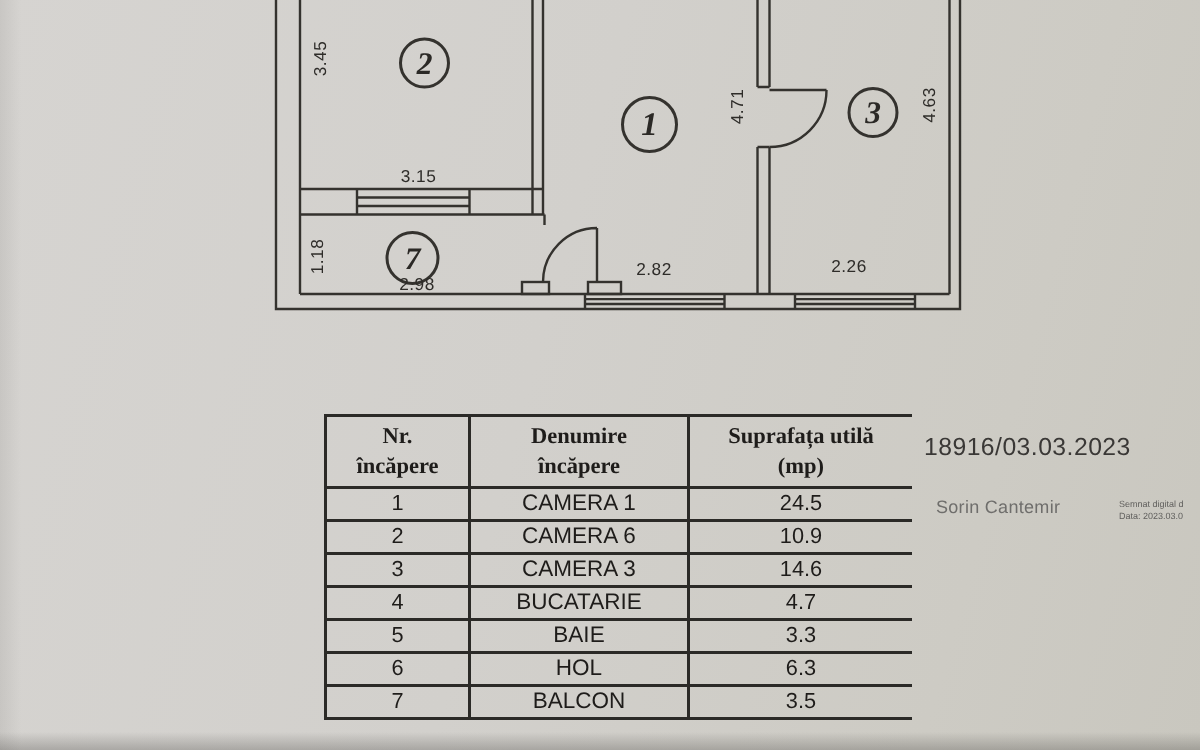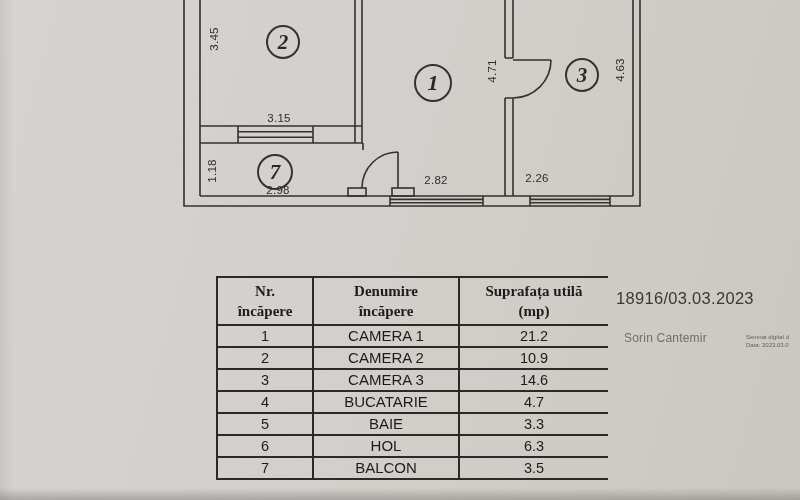--- a/index.html
+++ b/index.html
@@ -86,21 +86,21 @@
 <div class="room-circle" style="left:414px;top:64px;width:34px;height:34px;font-size:22px;">1</div>
 <div class="room-circle" style="left:565px;top:58px;width:30px;height:30px;font-size:21px;">3</div>
 <div class="room-circle" style="left:257px;top:154px;width:32px;height:32px;font-size:21px;">7</div>
 
 <span class="dim vert" style="left:214px;top:39px;">3.45</span>
 <span class="dim" style="left:279px;top:118px;text-align:right;">3.15</span>
 <span class="dim vert" style="left:212px;top:171px;">1.18</span>
 <span class="dim" style="left:278px;top:190px;">2.98</span>
 <span class="dim" style="left:436px;top:180px;">2.82</span>
 <span class="dim vert" style="left:492px;top:71px;">4.71</span>
-<span class="dim" style="left:537px;top:178px;">2.26</span>
+<span class="dim" style="left:566px;top:178px;">2.26</span>
 <span class="dim vert" style="left:620px;top:70px;">4.63</span>
 
 <div class="area-table-wrap">
   <table class="area">
     <colgroup>
         <col style="width:96px">
         <col style="width:146px">
         <col style="width:150px">
       </colgroup>
     <tbody>
@@ -114,25 +114,25 @@
         <div>încăpere</div>
       </th>
       <th>
         <div>Suprafața utilă</div>
         <div>(mp)</div>
       </th>
     </tr>
     <tr class="datarow">
       <td class="num">1</td>
       <td>CAMERA 1</td>
-      <td class="num">21.2</td>
+      <td class="num">24.5</td>
     </tr>
     <tr class="datarow">
       <td class="num">2</td>
-      <td>CAMERA 2</td>
+      <td>CAMERA 6</td>
       <td class="num">10.9</td>
     </tr>
     <tr class="datarow">
       <td class="num">3</td>
       <td>CAMERA 3</td>
       <td class="num">14.6</td>
     </tr>
     <tr class="datarow">
       <td class="num">4</td>
       <td>BUCATARIE</td>

